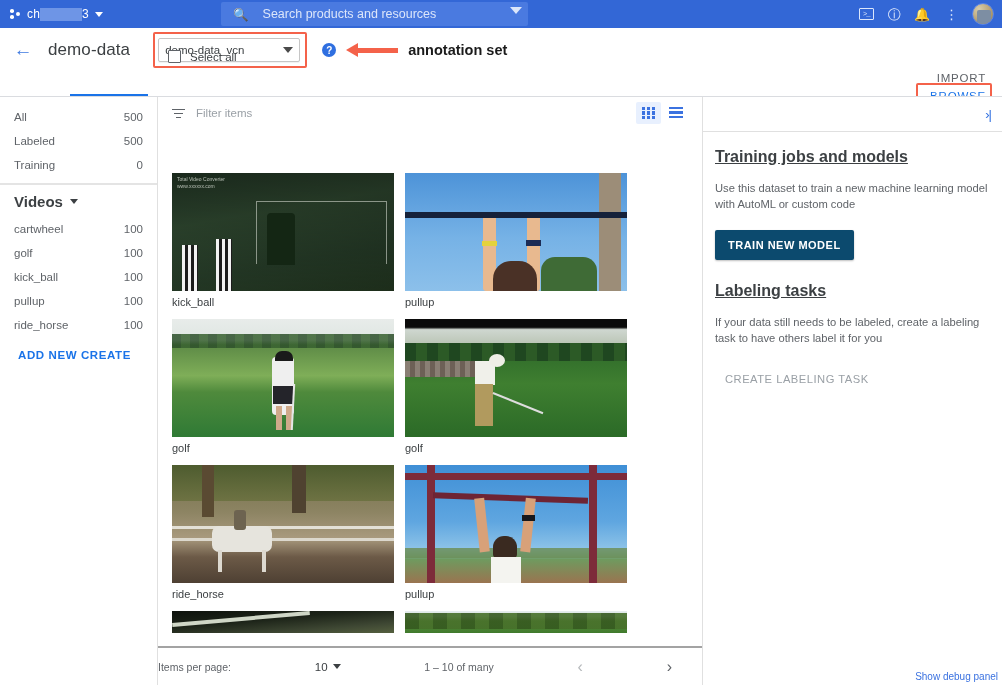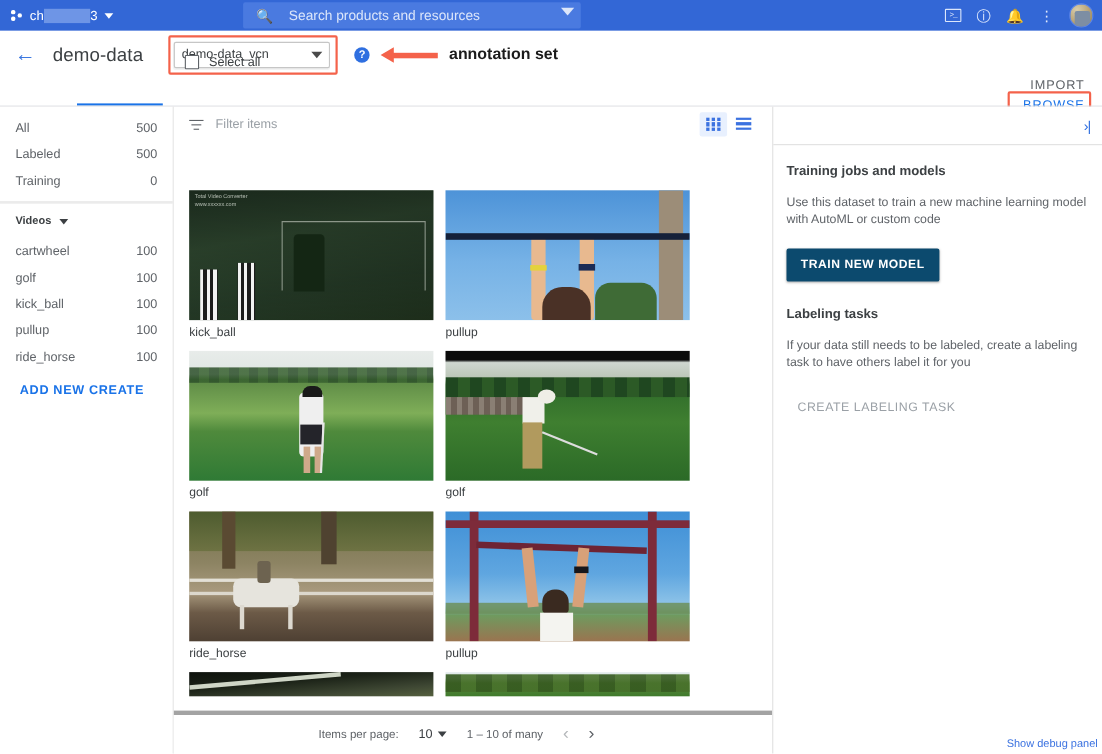--- a/index.html
+++ b/index.html
@@ -157,21 +157,21 @@
   }
   .fl-text { font-size: 11.5px; color: #80868b; flex: 1; }
   .plus { font-size: 17px; color: #5f6368; line-height: 1; }
   .funnel { width: 13px; height: 11px; position: relative; }
   .funnel i { position: absolute; left: 0; background: #5f6368; height: 1.6px; display:block;}
   .funnel i.f1 { top: 1px; width: 13px; }
   .funnel i.f2 { top: 5px; width: 9px; left: 2px; }
   .funnel i.f3 { top: 9px; width: 5px; left: 4px; }
   .videos-hdr {
     display: flex; align-items: center; gap: 7px; padding: 0 14px;
-    height: 32px; font-size: 10px; font-weight: bold; color: #3c4043; cursor: pointer;
+    height: 32px; font-size: 15px; font-weight: bold; color: #3c4043; cursor: pointer;
   }
   .videos-hdr .vc {
     width: 0; height: 0;
     border-left: 4.5px solid transparent; border-right: 4.5px solid transparent;
     border-top: 5.5px solid #3c4043;
   }
   .label-row {
     display: flex; justify-content: space-between; align-items: center;
     padding: 0 14px; height: 24px; font-size: 11.5px; color: #5f6368; cursor: pointer;
   }
@@ -316,40 +316,40 @@
     position: absolute; top: 97px; left: 702px; width: 300px; height: 588px;
     background: #fff; border-left: 1px solid #e0e0e0;
   }
   .rp-head {
     height: 35px; border-bottom: 1px solid #e0e0e0; display: flex;
     align-items: center; justify-content: flex-end; padding-right: 11px;
   }
   .collapse-ico { color: #2f6fe0; font-size: 13px; letter-spacing: -1px; cursor: pointer; font-family:"Liberation Sans",sans-serif; }
   .rp-body { padding: 16px 14px 0 12px; }
   .rp-h {
-    font-size: 12px; font-weight: bold; color: #3c4043; margin-bottom: 14px;
+    font-size: 16px; font-weight: bold; color: #3c4043; margin-bottom: 14px; text-decoration: underline;
   }
   .rp-p {
     font-size: 11.2px; color: #5f6368; line-height: 16px; margin-bottom: 18px;
   }
   .btn-primary {
     display: inline-block; background: #0c4a6e; color: #fff; font-size: 11px;
     font-weight: bold; letter-spacing: .5px; padding: 9px 13px; border-radius: 2px;
     box-shadow: 0 1px 2px rgba(0,0,0,.25); cursor: pointer; margin-bottom: 22px;
   }
   .btn-flat {
     display: inline-block; color: #9aa0a6; font-size: 11.2px; letter-spacing: .5px;
     padding: 9px 10px; cursor: pointer; margin-left: 0;
   }
 
   
   .paginator {
     position: absolute; left: 158px; top: 646px; width: 544px; height: 39px;
-    background: #fff; display: flex; align-items: center; justify-content: center;
-    gap: 18px; padding-right: 30px; border-top: 4px solid #a3a3a3;
+    background: #fff; display: flex; align-items: center; justify-content: space-between;
+    gap: 18px; padding-right: 30px; border-top: 2px solid #a3a3a3;
   }
   .pg-label { font-size: 10.5px; color: #5f6368; }
   .pg-sel { font-size: 11.5px; color: #3c4043; display: flex; align-items: center; gap: 5px; cursor: pointer; }
   .pg-sel .c {
     width: 0; height: 0;
     border-left: 4px solid transparent; border-right: 4px solid transparent;
     border-top: 5px solid #3c4043;
   }
   .pg-range { font-size: 10.5px; color: #5f6368; }
   .pg-arrow { font-size: 16px; color: #5f6368; cursor: pointer; line-height: 1; }

